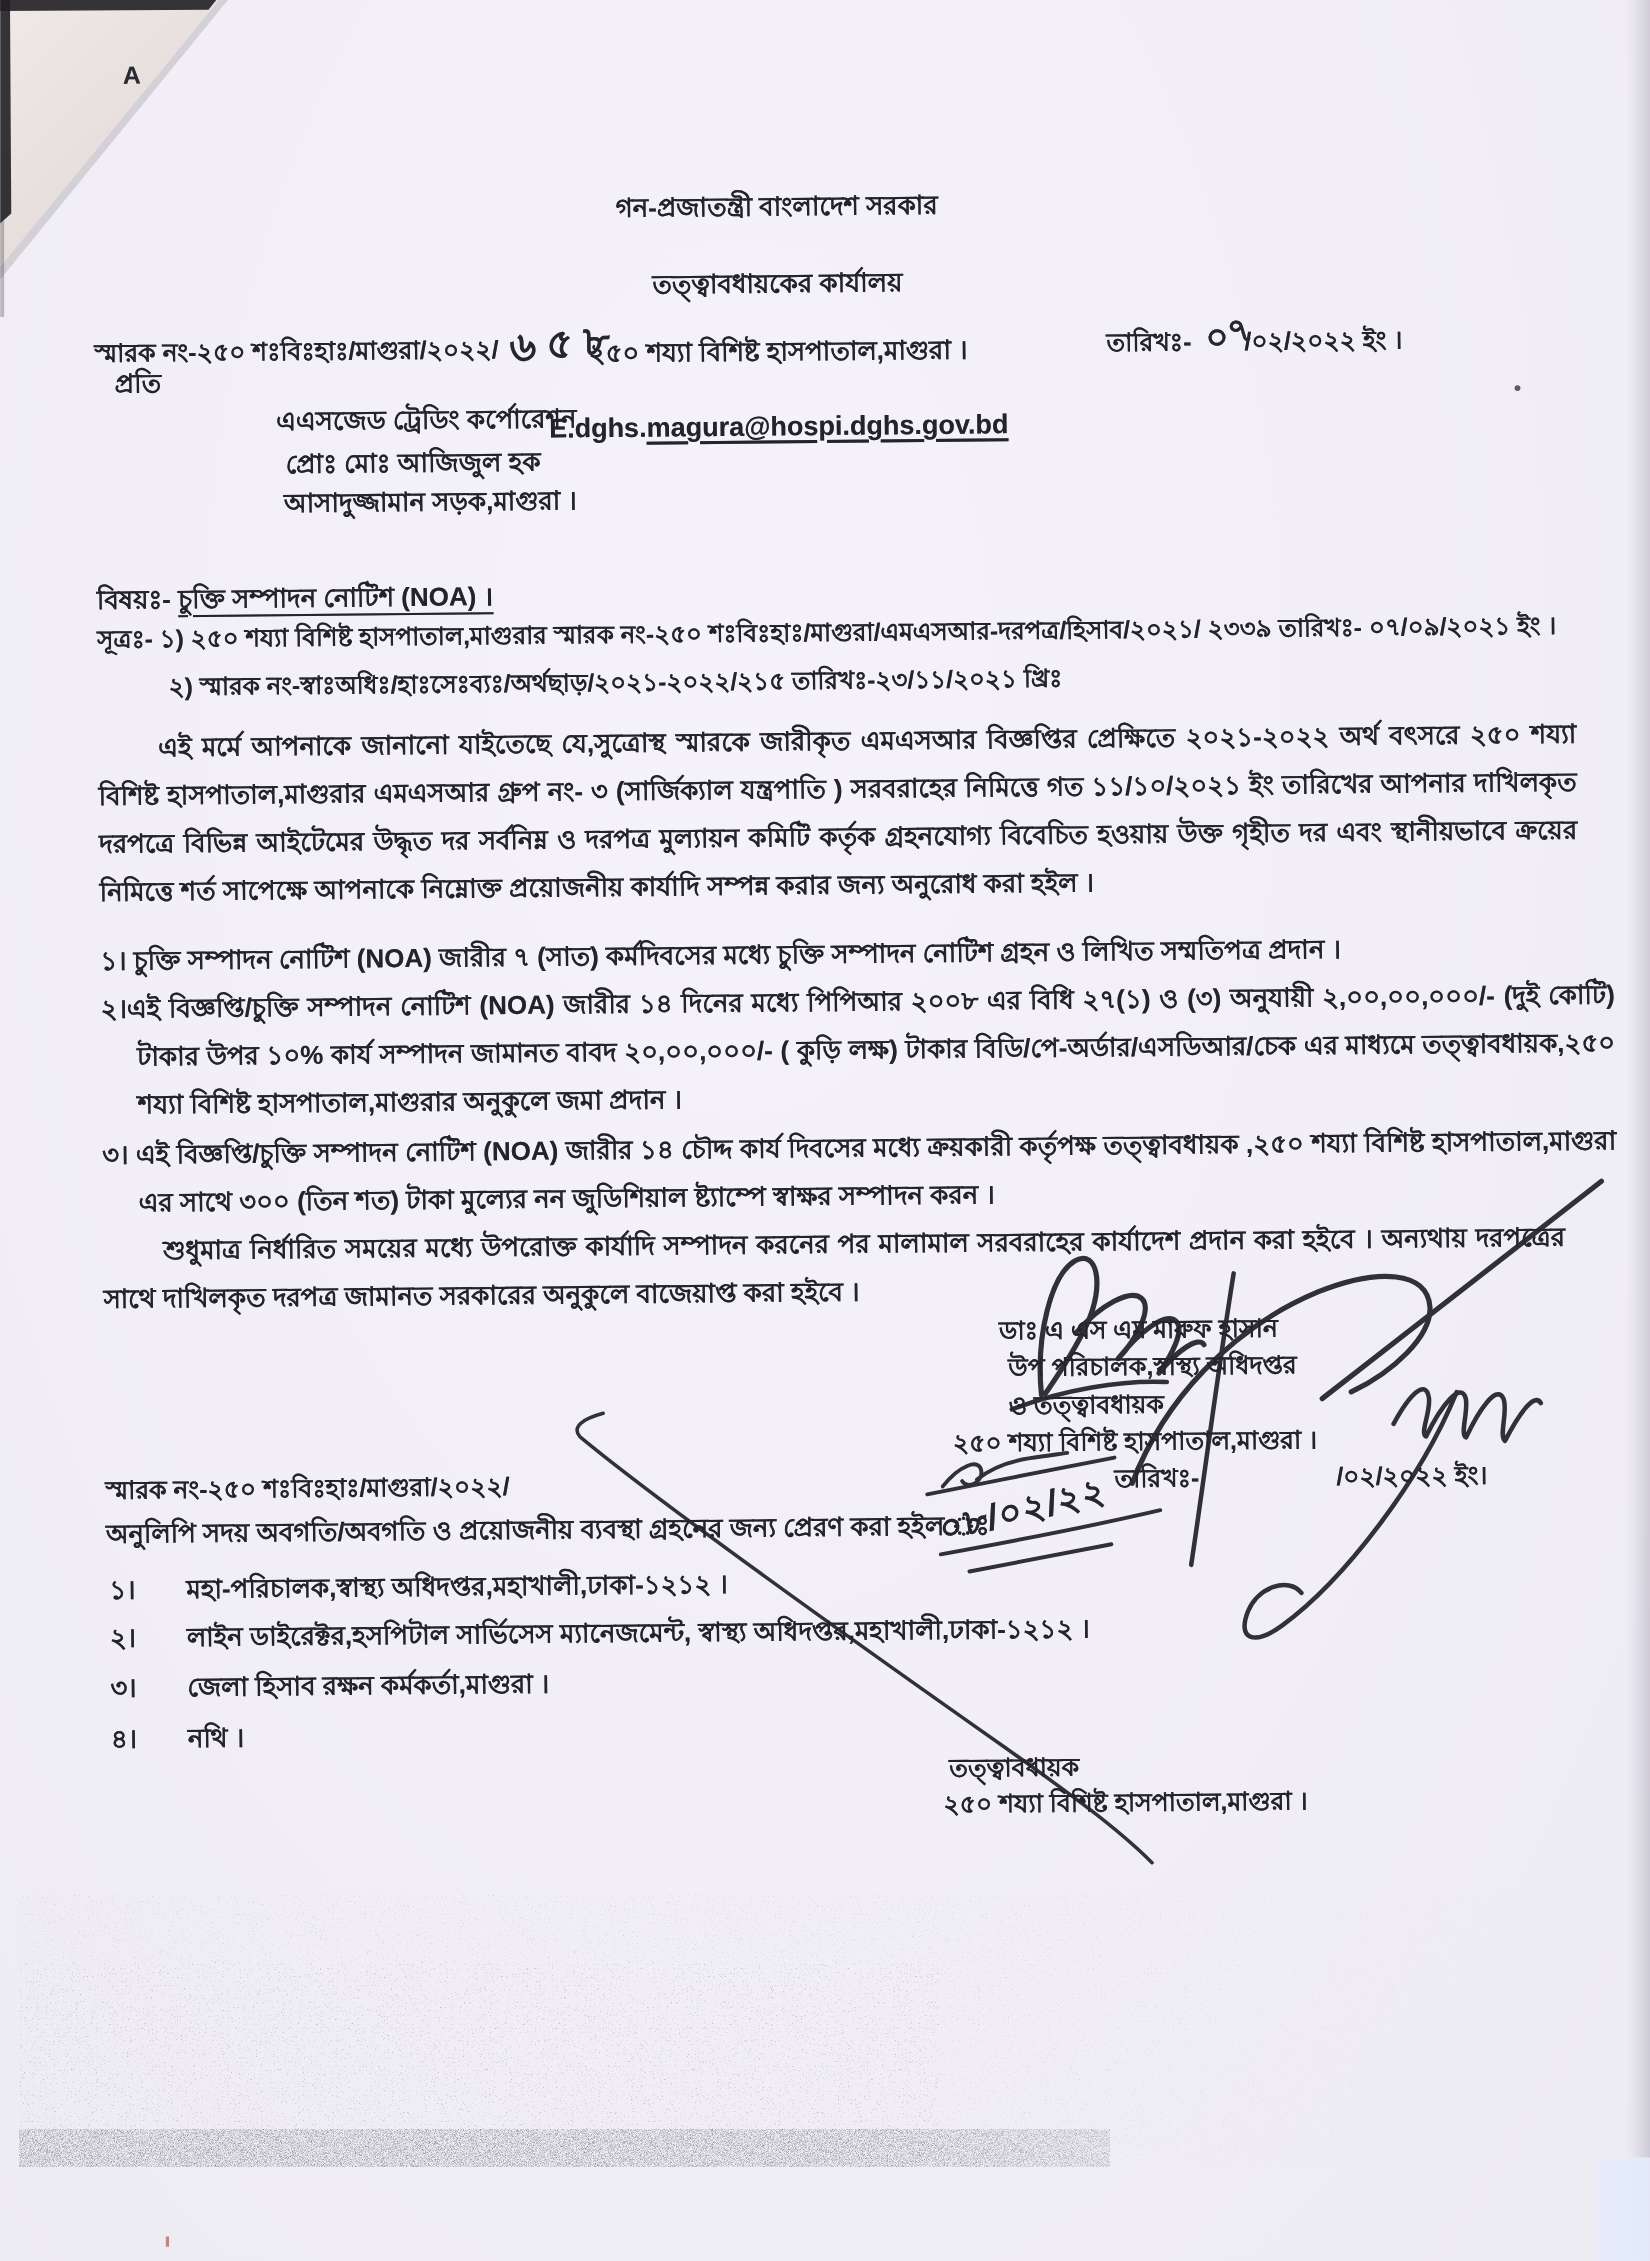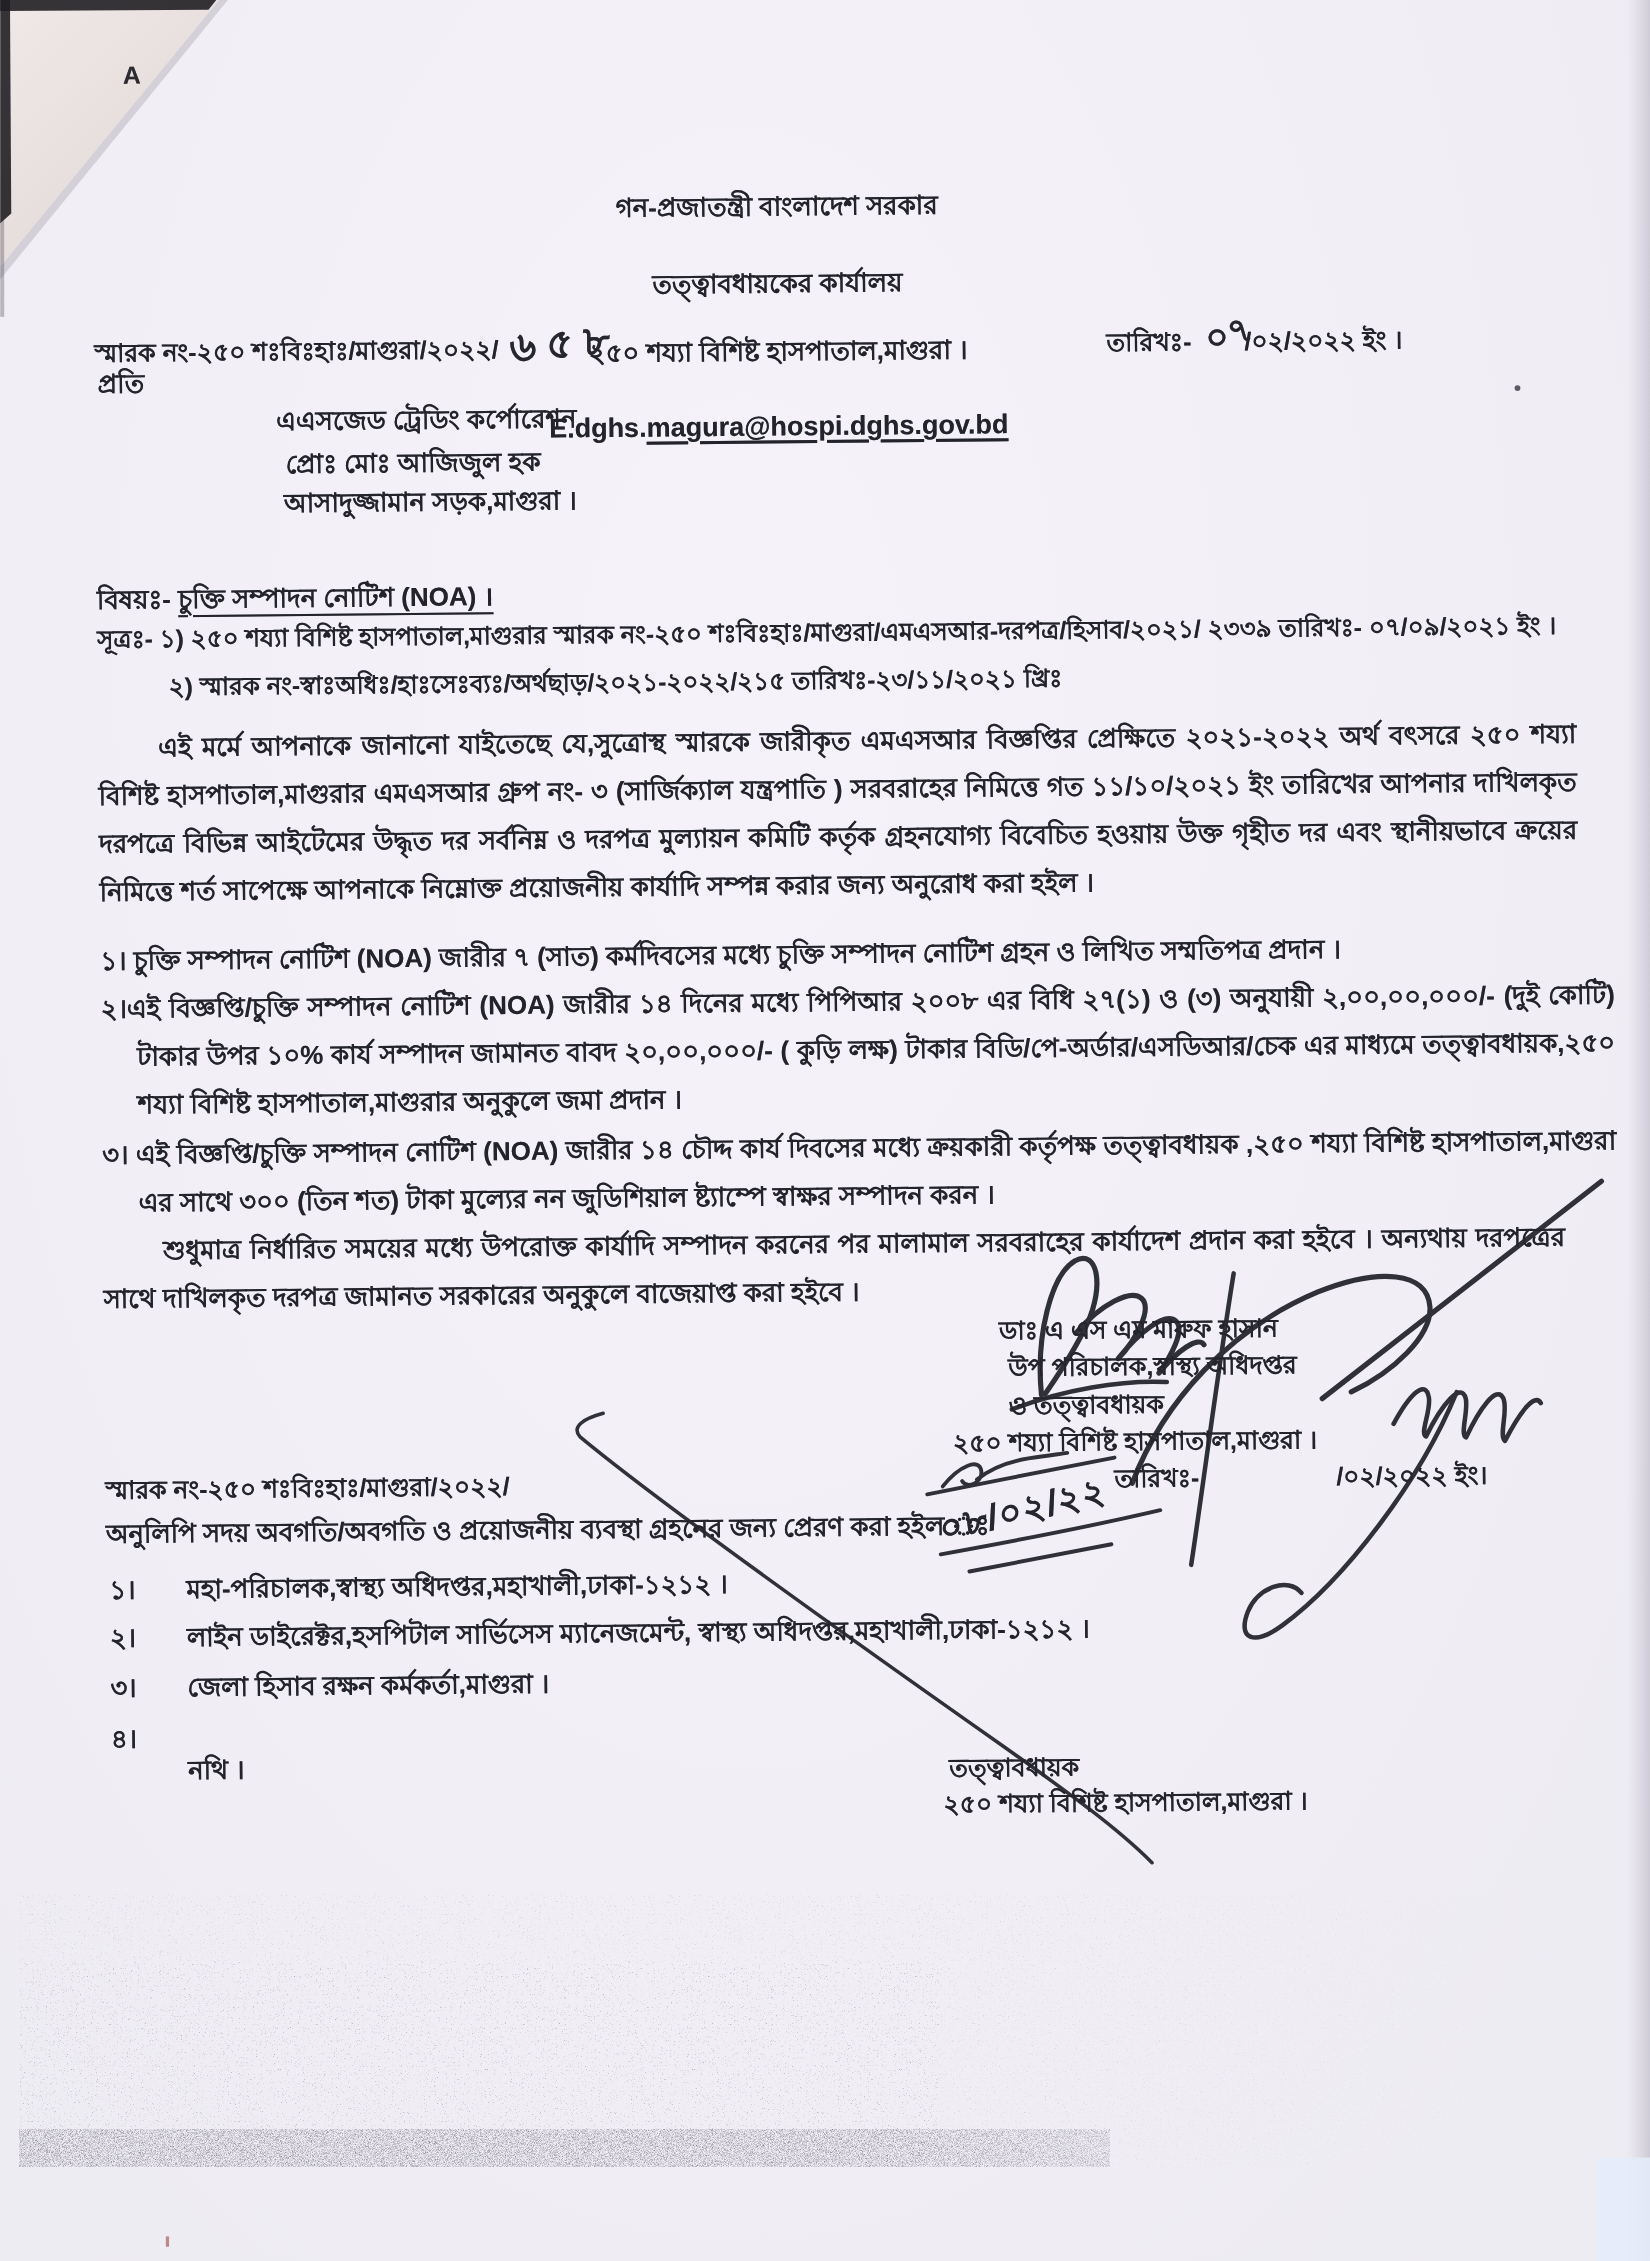--- a/index.html
+++ b/index.html
@@ -93,21 +93,21 @@
     <div class="t cornerA">A</div>
 
     <div class="t center" style="top:191px;">গন-প্রজাতন্ত্রী বাংলাদেশ সরকার</div>
     <div class="t center" style="top:268px;">তত্ত্বাবধায়কের কার্যালয়</div>
     <div class="t center" style="top:336px;">২৫০ শয্যা বিশিষ্ট  হাসপাতাল,মাগুরা ।</div>
     <div class="t center email" style="top:410px;"><span>E.dghs.</span><span class="u">magura@hospi.dghs.gov.bd</span></div>
 
     <div class="t" style="left:102px;top:331px;font-size:25px;">স্মারক নং-২৫০ শঃবিঃহাঃ/মাগুরা/২০২২/</div>
     <div class="t" style="left:1114px;top:330px;font-size:25px;"><span>তারিখঃ-</span><span class="gapbox"></span><span>/০২/২০২২ ইং ।</span></div>
 
-    <div class="t" style="left:105px;top:362px;">প্রতি</div>
+    <div class="t" style="left:122px;top:362px;">প্রতি</div>
     <div class="t" style="left:283px;top:401px;">এএসজেড  ট্রেডিং কর্পোরেশন</div>
     <div class="t" style="left:292px;top:444px;">প্রোঃ মোঃ আজিজুল হক</div>
     <div class="t" style="left:290px;top:483px;">আসাদুজ্জামান সড়ক,মাগুরা  ।</div>
 
     <div class="t" style="left:102px;top:578px;"><span>বিষয়ঃ-</span> <span class="subject-u">চুক্তি সম্পাদন নোটিশ  (NOA)  ।</span></div>
     <div class="t" style="left:102px;top:618px;font-size:24.6px;">সূত্রঃ- ১) ২৫০ শয্যা বিশিষ্ট হাসপাতাল,মাগুরার স্মারক নং-২৫০ শঃবিঃহাঃ/মাগুরা/এমএসআর-দরপত্র/হিসাব/২০২১/ ২৩৩৯ তারিখঃ- ০৭/০৯/২০২১ ইং ।</div>
     <div class="t" style="left:173px;top:666px;font-size:24.6px;">২) স্মারক নং-স্বাঃঅধিঃ/হাঃসেঃব্যঃ/অর্থছাড়/২০২১-২০২২/২১৫ তারিখঃ-২৩/১১/২০২১ খ্রিঃ</div>
 
     <div class="blk indent" style="left:102px;top:717px;width:1478px;">এই মর্মে আপনাকে জানানো যাইতেছে যে,সুত্রোস্থ  স্মারকে জারীকৃত এমএসআর বিজ্ঞপ্তির প্রেক্ষিতে ২০২১-২০২২ অর্থ বৎসরে  ২৫০ শয্যা বিশিষ্ট হাসপাতাল,মাগুরার এমএসআর   গ্রুপ নং- ৩ (সার্জিক্যাল যন্ত্রপাতি ) সরবরাহের  নিমিত্তে গত ১১/১০/২০২১ ইং তারিখের আপনার দাখিলকৃত দরপত্রে বিভিন্ন আইটেমের  উদ্ধৃত  দর সর্বনিম্ন ও দরপত্র মুল্যায়ন কমিটি কর্তৃক গ্রহনযোগ্য বিবেচিত হওয়ায় উক্ত গৃহীত দর  এবং স্থানীয়ভাবে ক্রয়ের নিমিত্তে শর্ত সাপেক্ষে আপনাকে নিম্নোক্ত প্রয়োজনীয় কার্যাদি সম্পন্ন করার জন্য অনুরোধ করা হইল  ।</div>
     <div class="blk hang" style="left:102px;top:930px;width:1478px;">১। চুক্তি সম্পাদন নোটিশ (NOA) জারীর ৭ (সাত) কর্মদিবসের মধ্যে চুক্তি সম্পাদন নোটিশ গ্রহন ও লিখিত সম্মতিপত্র প্রদান  ।</div>
@@ -124,21 +124,21 @@
     <div class="t" style="left:102px;top:1468px;font-size:25px;">স্মারক নং-২৫০ শঃবিঃহাঃ/মাগুরা/২০২২/</div>
     <div class="t" style="left:102px;top:1512px;">অনুলিপি সদয় অবগতি/অবগতি  ও প্রয়োজনীয় ব্যবস্থা গ্রহনের  জন্য প্রেরণ করা হইল ঃ</div>
 
     <div class="t" style="left:105px;top:1568px;">১।</div>
     <div class="t" style="left:182px;top:1568px;">মহা-পরিচালক,স্বাস্থ্য অধিদপ্তর,মহাখালী,ঢাকা-১২১২  ।</div>
     <div class="t" style="left:105px;top:1616px;">২।</div>
     <div class="t" style="left:182px;top:1616px;">লাইন ডাইরেক্টর,হসপিটাল সার্ভিসেস ম্যানেজমেন্ট, স্বাস্থ্য অধিদপ্তর,মহাখালী,ঢাকা-১২১২  ।</div>
     <div class="t" style="left:105px;top:1666px;">৩।</div>
     <div class="t" style="left:182px;top:1666px;">জেলা হিসাব রক্ষন কর্মকর্তা,মাগুরা  ।</div>
     <div class="t" style="left:105px;top:1717px;">৪।</div>
-    <div class="t" style="left:182px;top:1717px;margin-top:32px;">নথি  ।</div>
+    <div class="t" style="left:182px;top:1717px;">নথি  ।</div>
 
     <div class="t" style="left:943px;top:1754px;font-size:25px;">তত্ত্বাবধায়ক</div>
     <div class="t" style="left:937px;top:1790px;font-size:25px;">২৫০ শয্যা বিশিষ্ট  হাসপাতাল,মাগুরা  ।</div>
 
     <div class="hw hw658">৬৫৮</div>
     <div class="hw hw07">০৭</div>
     <div class="hw hw0802">০৮/০২/২২</div>
 
     <svg class="ink" viewBox="0 0 2552 3496">
       <g fill="none" stroke="#26262e" stroke-linecap="round" stroke-linejoin="round" opacity="0.95">

